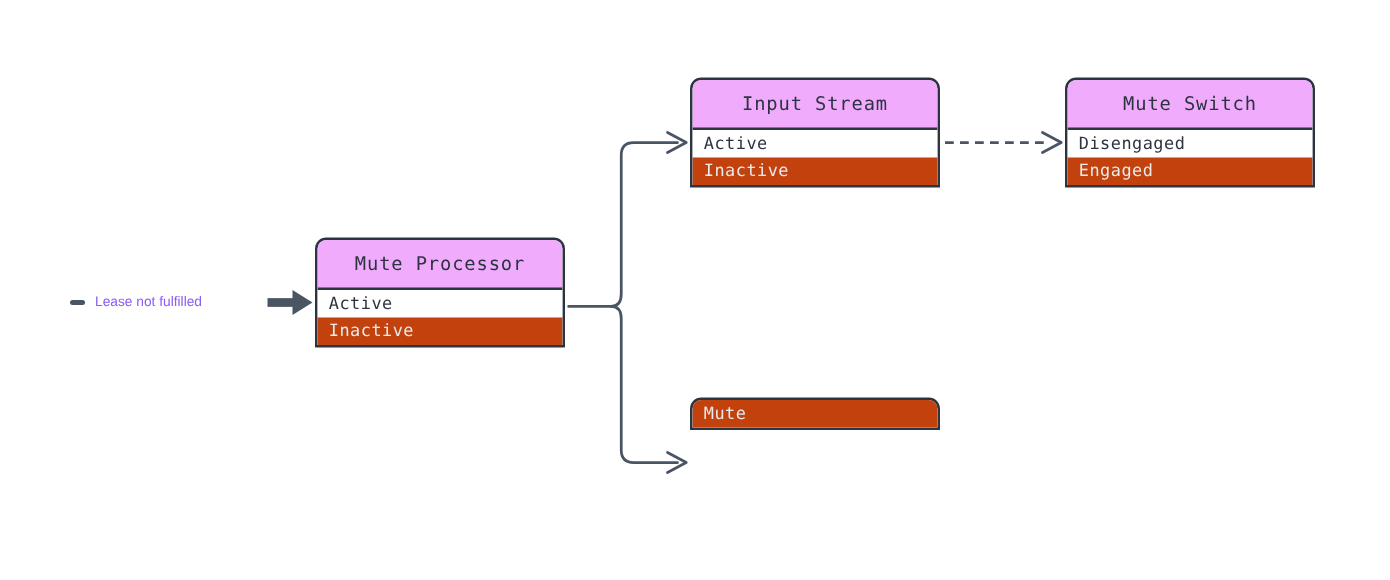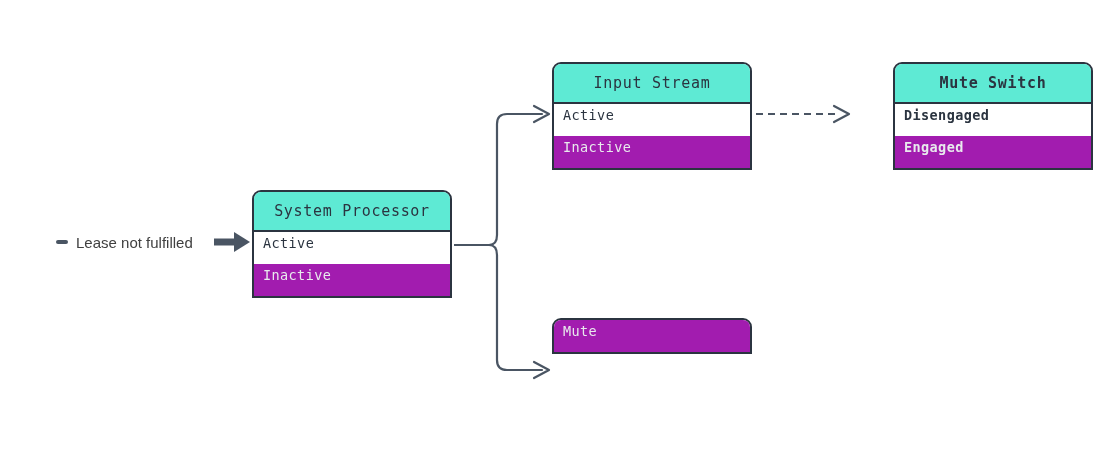--- a/index.html
+++ b/index.html
@@ -36,69 +36,69 @@
     box-sizing: border-box;
     border: 2px solid #2b3440;
     border-radius: 9px 9px 0 0;
     overflow: hidden;
     background: #ffffff;
   }
   .node-title {
     height: 38px;
     line-height: 38px;
     text-align: center;
-    background: #5eead4;
+    background: #f0abfc;
     color: #2b3440;
     font-family: "DejaVu Sans Mono", monospace;
     font-size: 15px;
     letter-spacing: 0.7px;
     border-bottom: 2px solid #2b3440;
   }
   .node-row {
-    height: 32px;
+    height: 22px;
     line-height: 22px;
     padding-left: 9px;
     font-family: "DejaVu Sans Mono", monospace;
     font-size: 13.5px;
     letter-spacing: 0.4px;
     background: #ffffff;
     color: #2b3440;
     white-space: nowrap;
   }
   .node-row.active-row {
-    background: #a21caf;
+    background: #c2410c;
     color: #e8eaed;
   }
 
   
   #node-audio-processor { left: 252px; top: 190px; }
   #node-input-stream    { left: 552px; top:  62px; }
-  #node-mute-switch     { left: 893px; top:  62px; font-weight: bold; }
+  #node-mute-switch     { left: 852px; top:  62px; }
   #node-system-activity { left: 552px; top: 318px; }
 
   
   #entry-label {
     position: absolute;
     left: 56px;
     top: 231px;
     display: flex;
     align-items: center;
     gap: 8px;
     height: 22px;
   }
   #entry-stub {
     width: 12px;
     height: 4px;
     border-radius: 2px;
     background: #4a5563;
   }
   #entry-text {
     font-family: "Liberation Sans", sans-serif;
-    font-size: 15px;
-    color: #404040;
+    font-size: 11px;
+    color: #8b5cf6;
     white-space: nowrap;
   }
 </style>
 </head>
 <body>
 
 <div id="canvas">
 
   <svg id="wires" viewBox="0 0 1112 464" width="1112" height="464">
 
@@ -126,21 +126,21 @@
       <polyline points="834,106 849,114 834,122" fill="none" stroke="#4a5563" stroke-width="2.2" stroke-linecap="round" stroke-linejoin="round"></polyline>
     </g>
   </svg>
 
   <div id="entry-label">
     <span id="entry-stub"></span>
     <span id="entry-text">Lease not fulfilled</span>
   </div>
 
   <div class="node" id="node-audio-processor">
-    <div class="node-title">System Processor</div>
+    <div class="node-title">Mute Processor</div>
     <div class="node-row">Active</div>
     <div class="node-row active-row">Inactive</div>
   </div>
 
   <div class="node" id="node-input-stream">
     <div class="node-title">Input Stream</div>
     <div class="node-row">Active</div>
     <div class="node-row active-row">Inactive</div>
   </div>
 

